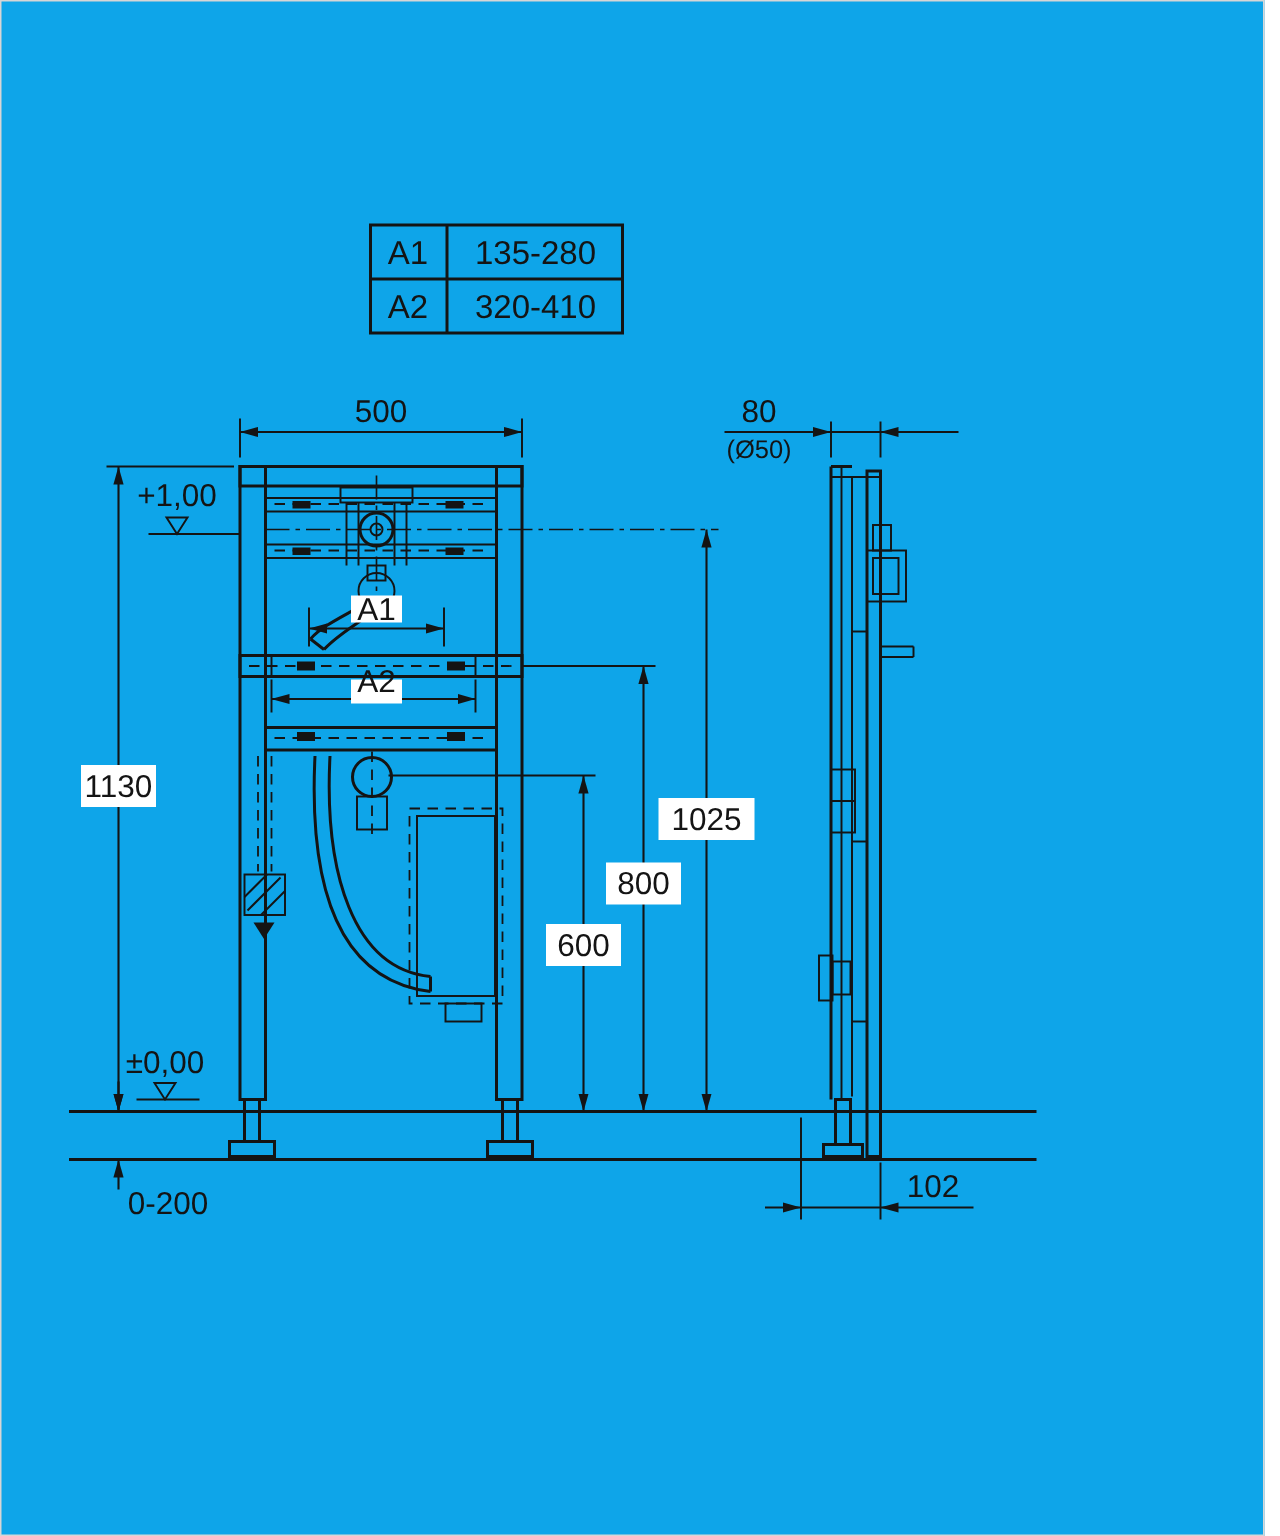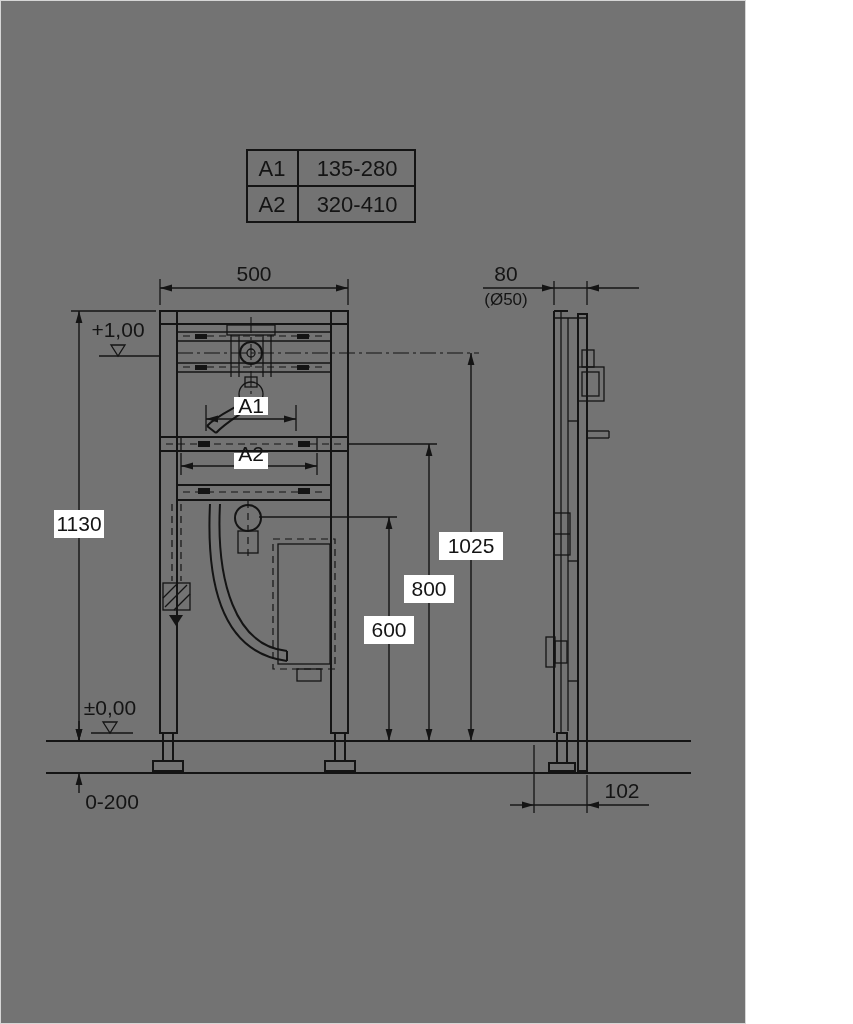--- a/index.html
+++ b/index.html
@@ -1,19 +1,19 @@
 <!DOCTYPE html>
 <html><head>
 <meta charset="utf-8">
 <style>
   html,body{margin:0;padding:0;background:#fff;}
   .canvas{
     position:relative;
-    width:746px;height:1024px;
-    background:#737373;
+    width:843px;height:1024px;
+    background:#0ea5e9;
     box-sizing:border-box;
     border:1px solid #d6d6d6;
     font-family:"Liberation Sans",sans-serif;
   }
   svg{display:block;}
   svg text{
     font-family:"Liberation Sans",sans-serif;
     font-size:21px;
     fill:#141414;
   }

